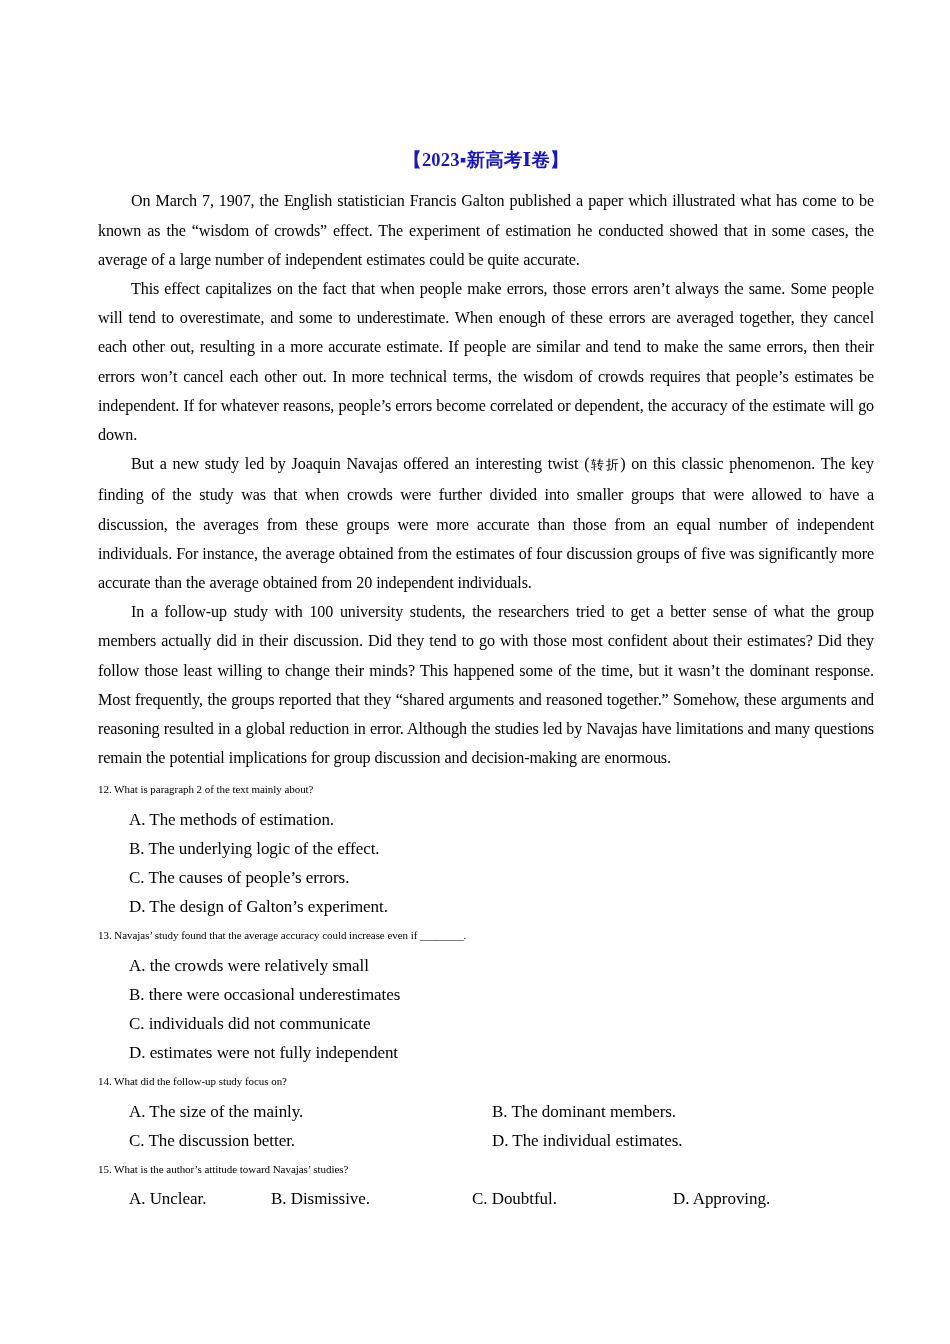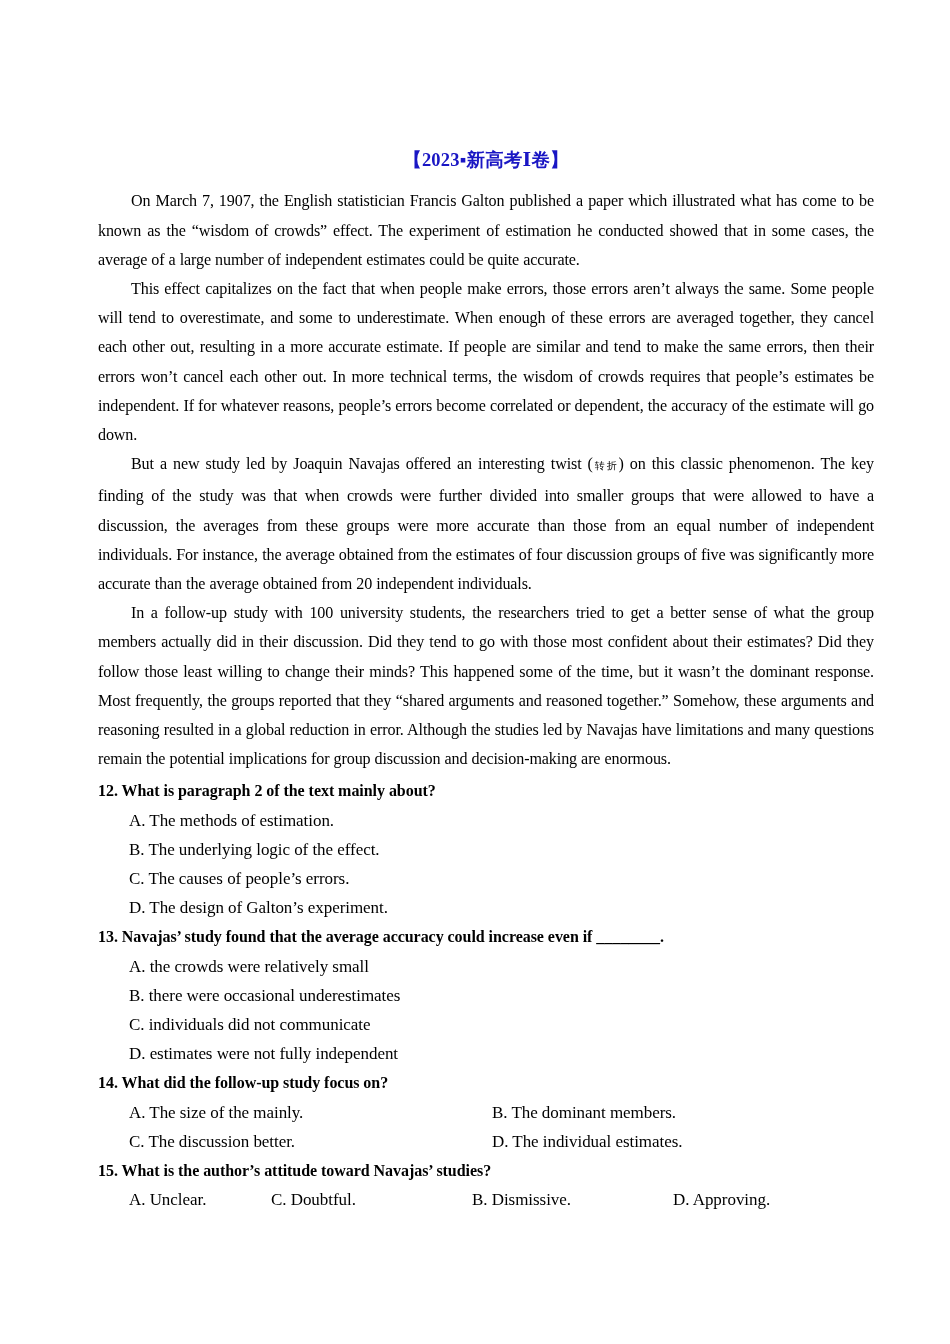--- a/index.html
+++ b/index.html
@@ -51,38 +51,37 @@
     text-justify: inter-word;
     font-size: 16.1px;
     line-height: 29.2px;
     font-family: "Liberation Serif", "DejaVu Serif", serif;
     letter-spacing: -0.12px;
     word-spacing: 0.2px;
     hyphens: none;
   }
   .para .cn {
     font-family: Liberation Mono, monospace;
-    font-size: 10px;
+    font-size: 13px;
   }
 
   
   .questions {
     margin-top: 3px;
   }
   .question {
     margin: 0;
   }
   .q-stem {
     margin: 0;
-    font-size: 16px;
+    font-size: 11px;
     line-height: 29.2px;
     font-family: "Liberation Serif", "DejaVu Serif", serif;
     letter-spacing: -0.05px;
     white-space: pre-wrap;
-    font-weight: bold;
   }
   .options {
     margin: 0;
     padding: 0;
     list-style: none;
   }
   .opt {
     font-size: 17px;
     line-height: 29.2px;
     font-family: "Liberation Serif", "DejaVu Serif", serif;
@@ -163,20 +162,20 @@
         <li class="opt">B. The dominant members.</li>
         <li class="opt">C. The discussion better.</li>
         <li class="opt">D. The individual estimates.</li>
       </ul>
     </div>
 
     <div class="question">
       <p class="q-stem">15. What is the author’s attitude toward Navajas’ studies?</p>
       <ul class="options col4">
         <li class="opt">A. Unclear.</li>
+        <li class="opt">B. Dismissive.</li>
         <li class="opt">C. Doubtful.</li>
-        <li class="opt">B. Dismissive.</li>
         <li class="opt">D. Approving.</li>
       </ul>
     </div>
 
   </div>
 </div>
 
 </body></html>

